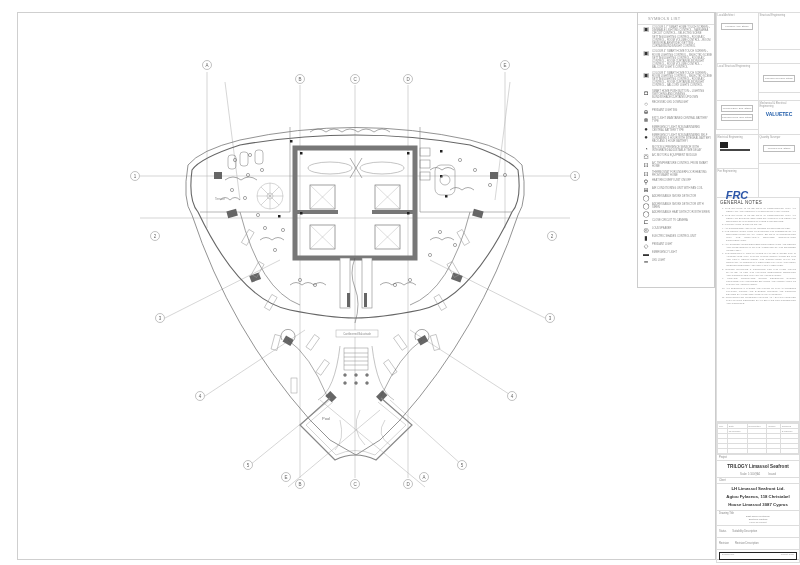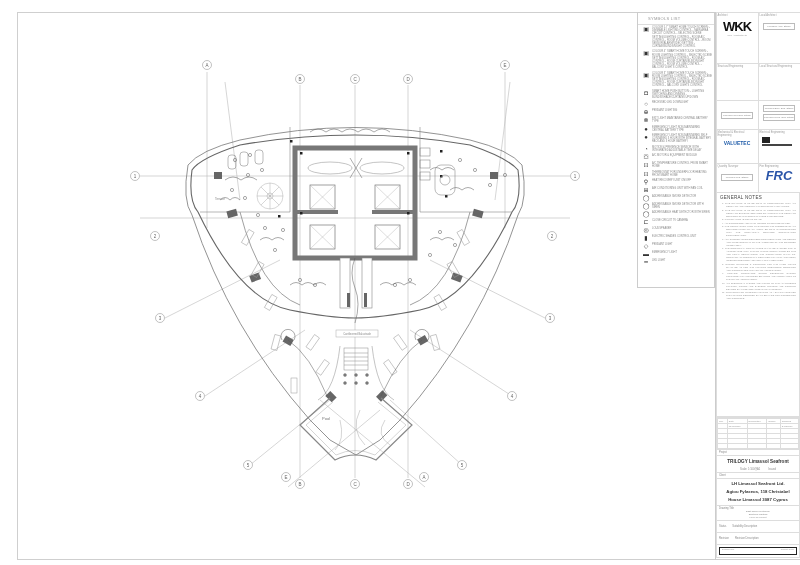--- a/index.html
+++ b/index.html
@@ -11,21 +11,21 @@
   .legend-item{display:flex;align-items:flex-start;padding:1px 2px;}
   .legend-sym{width:12px;flex:0 0 12px;text-align:center;font-size:6px;color:#333;line-height:6px;}
   .legend-txt{font-size:2.6px;line-height:3.2px;color:#888;text-transform:uppercase;}
   .right{position:absolute;left:715px;top:12px;width:85px;height:548px;border-left:1px solid #ccc;box-sizing:border-box;}
   .cgrid{display:grid;grid-template-columns:1fr 1fr;}
   .cell{border:1px solid #ddd;margin:-0.5px;box-sizing:border-box;font-size:2.6px;color:#888;padding:1px;position:relative;}
   .cell .lbl{font-size:2.6px;color:#999;}
   .stamp{border:1px solid #bbb;font-size:2.4px;color:#888;text-align:center;margin:2px auto;width:30px;padding:1px 0;}
   .wkk{font-family:"Liberation Sans",sans-serif;font-weight:900;font-size:13px;color:#111;letter-spacing:-1px;text-align:center;margin-top:2px;}
   .small{font-size:2.3px;color:#999;text-align:center;line-height:3px;}
-  .frc{font-family:"Liberation Sans",sans-serif;font-style:italic;font-weight:700;color:#2b55a8;font-size:13px;text-align:center;margin-top:0;}
+  .frc{font-family:"Liberation Sans",sans-serif;font-style:italic;font-weight:700;color:#2b55a8;font-size:11px;text-align:center;margin-top:16px;}
   .notes{border:1px solid #ddd;box-sizing:border-box;padding:2px 3px;}
   .notes-title{font-size:4.5px;color:#444;letter-spacing:.3px;margin-bottom:2px;}
   .note{font-size:2.3px;line-height:3px;color:#999;text-align:justify;margin-bottom:.5px;padding-left:6px;text-indent:-4px;text-transform:uppercase;}
   .tb{border:1px solid #ddd;box-sizing:border-box;}
   .tb-row{border-bottom:1px solid #ddd;font-size:2.6px;color:#888;padding:1px 2px;}
   .project{font-size:4.6px;font-weight:700;color:#333;text-align:center;padding:3px 0;}
   .client{font-size:4.3px;font-weight:700;color:#333;text-align:center;line-height:8px;}
   .rev-table{width:100%;border-collapse:collapse;font-size:2.4px;color:#999;}
   .rev-table td,.rev-table th{border:1px solid #ddd;height:4px;padding:0 1px;font-weight:normal;text-align:left;}
   .status-row{font-size:2.6px;color:#888;padding:4px 2px;border-bottom:1px solid #ddd;display:flex;gap:6px;}
@@ -353,26 +353,20 @@
       <div class="legend-item">
         <span class="legend-sym">━</span>
         <span class="legend-txt">LED light</span>
       </div>
     </div>
 </div>
 
 <div class="right">
   <div class="cgrid">
     <div class="cell" style="height:52px">
-      <div class="lbl">Architect</div>
-      <div class="wkk">WKK</div>
-      <div class="small">WKK Architects Ltd</div>
-      <div class="small">· · · · · · · · ·<br>· · · · · · · ·<br>· · · · · · ·</div>
-    </div>
-    <div class="cell" style="height:52px">
       <div class="lbl">Local Architect</div>
       <div class="stamp" style="margin-top:6px">Licensed Arch. Stamp</div>
       <div class="small" style="margin-top:3px">· · · · · ·<br>· · · · · · ·</div>
     </div>
     <div class="cell" style="height:38px">
       <div class="lbl">Structural Engineering</div>
     </div>
     <div class="cell" style="height:38px">
       <div class="lbl">Local Structural Engineering</div>
       <div class="small" style="margin-top:16px">· · · · · · · · ·<br>· · · · · · ·</div>

